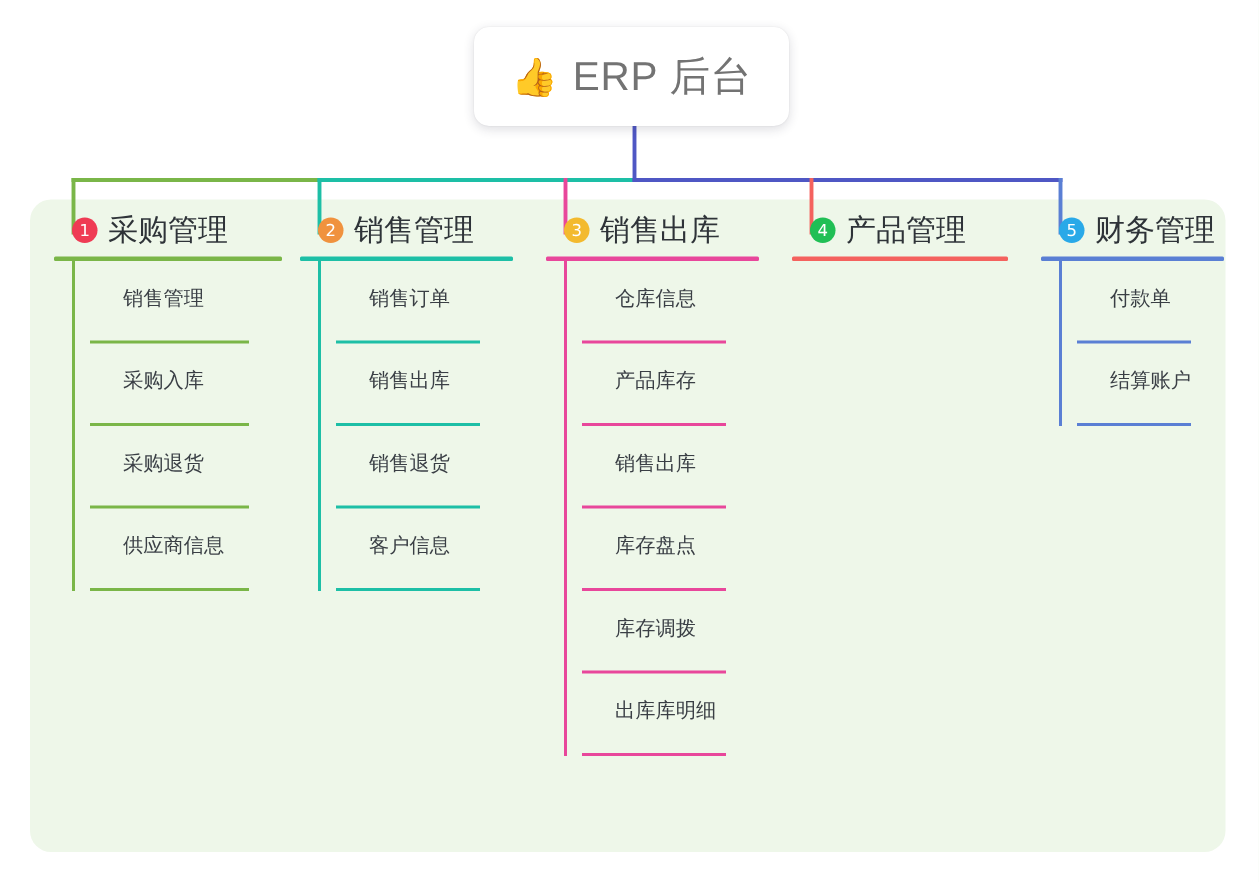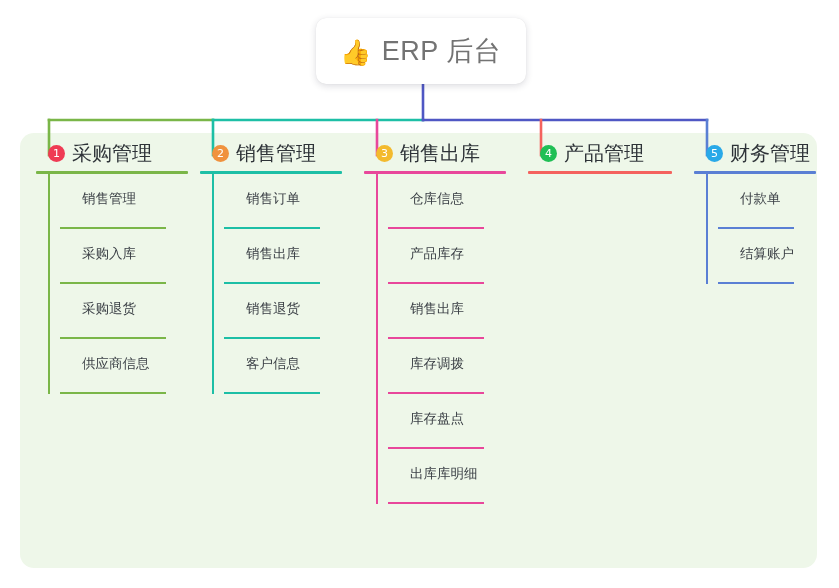--- a/index.html
+++ b/index.html
@@ -235,25 +235,25 @@
           </div>
           <div class="leaf">
             <span class="leaf-label">产品库存</span>
             <div class="leaf-rule" style="background: rgb(232, 71, 155); width: 96px;"></div>
           </div>
           <div class="leaf">
             <span class="leaf-label">销售出库</span>
             <div class="leaf-rule" style="background: rgb(232, 71, 155); width: 96px;"></div>
           </div>
           <div class="leaf">
+            <span class="leaf-label">库存盘点</span>
+            <div class="leaf-rule" style="background: rgb(232, 71, 155); width: 96px;"></div>
+          </div>
+          <div class="leaf">
             <span class="leaf-label">库存调拨</span>
-            <div class="leaf-rule" style="background: rgb(232, 71, 155); width: 96px;"></div>
-          </div>
-          <div class="leaf">
-            <span class="leaf-label">库存盘点</span>
             <div class="leaf-rule" style="background: rgb(232, 71, 155); width: 96px;"></div>
           </div>
           <div class="leaf">
             <span class="leaf-label">出库库明细</span>
             <div class="leaf-rule" style="background: rgb(232, 71, 155); width: 96px;"></div>
           </div>
         </div>
       </div>
       <div class="column" style="left: 528px; width: 144px;">
         <div class="col-head">

